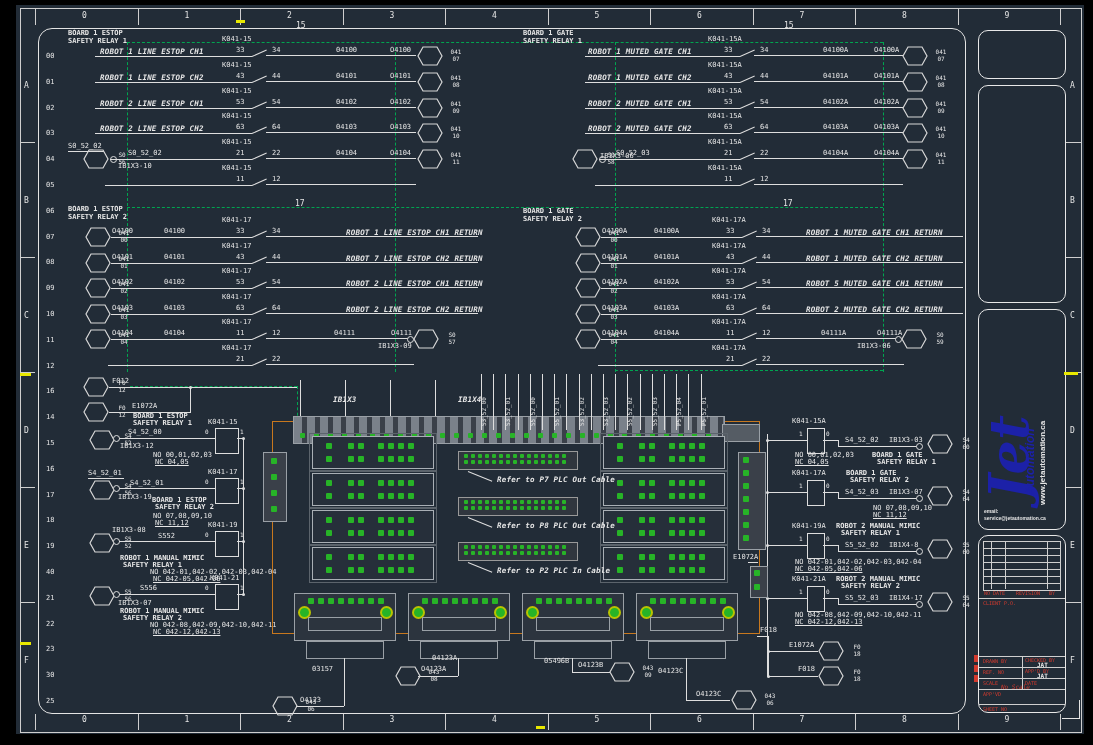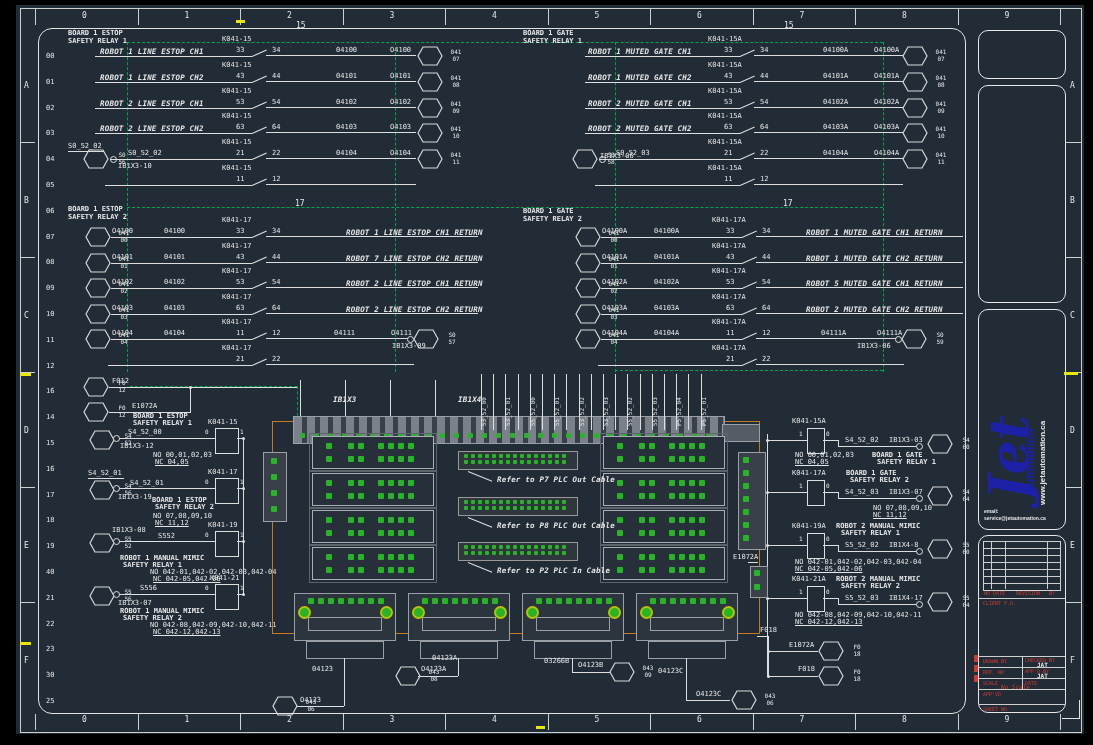--- a/index.html
+++ b/index.html
@@ -402,21 +402,21 @@
     <div class="t " style="left: 272px; top: 305px;">64</div>
     <div class="hexw" style="left: 85px; top: 329px;"><svg width="26" height="20" viewBox="0 0 26 20">
         <polygon points="6,1 20,1 25,10 20,19 6,19 1,10" fill="none" stroke="#d8d8d8" stroke-width="1.2"></polygon>
       </svg><span class="hx" style="top: 3px;">041</span><span class="hx" style="top: 10px;">04</span></div>
     <div class="ln" style="left: 111px; top: 339px; width: 141px; height: 1px; background: rgb(222, 222, 222);"></div>
     <div class="ln" style="left: 266px; top: 338px; width: 144px; height: 1px; background: rgb(222, 222, 222);"></div>
     <div class="t " style="left: 112px; top: 330px;">O4104</div>
     <div class="t " style="left: 164px; top: 330px;">04104</div>
     <div class="t " style="left: 334px; top: 330px;">04111</div>
     <div class="t " style="left: 391px; top: 330px;">O4111</div>
-    <div class="t " style="left: 392px; top: 343px;">IB1X3-09</div>
+    <div class="t " style="left: 378px; top: 343px;">IB1X3-09</div>
     <div class="circ" style="left: 407px; top: 336px;"></div>
     <div class="hexw" style="left: 413px; top: 329px;"><svg width="26" height="20" viewBox="0 0 26 20">
         <polygon points="6,1 20,1 25,10 20,19 6,19 1,10" fill="none" stroke="#d8d8d8" stroke-width="1.2"></polygon>
       </svg><span class="hx" style="top: 3px;">S0</span><span class="hx" style="top: 10px;">57</span></div>
     <div class="diag" style="left: 252px; top: 339px;"></div>
     <div class="t " style="left: 222px; top: 319px;">K041-17</div>
     <div class="t " style="left: 236px; top: 330px;">11</div>
     <div class="t " style="left: 272px; top: 330px;">12</div>
     <div class="ln" style="left: 108px; top: 365px; width: 144px; height: 1px; background: rgb(222, 222, 222);"></div>
     <div class="ln" style="left: 266px; top: 364px; width: 148px; height: 1px; background: rgb(222, 222, 222);"></div>
@@ -1026,35 +1026,35 @@
     <div class="led" style="left: 690px; top: 598px; width: 6px; height: 6px;"></div>
     <div class="led" style="left: 700px; top: 598px; width: 6px; height: 6px;"></div>
     <div class="led" style="left: 710px; top: 598px; width: 6px; height: 6px;"></div>
     <div class="led" style="left: 720px; top: 598px; width: 6px; height: 6px;"></div>
     <div class="scrw" style="left: 640px; top: 606px;"></div>
     <div class="scrw" style="left: 722px; top: 606px;"></div>
     <div class="grayrect" style="left: 650px; top: 617px; width: 72px; height: 12px;"></div>
     <div class="grayrect" style="left: 648px; top: 641px; width: 76px; height: 16px;"></div>
     <div class="ln" style="left: 344px; top: 658px; width: 1px; height: 48px; background: rgb(222, 222, 222);"></div>
     <div class="ln" style="left: 296px; top: 706px; width: 48px; height: 1px; background: rgb(222, 222, 222);"></div>
-    <div class="t " style="left: 312px; top: 666px;">04123</div>
+    <div class="t " style="left: 312px; top: 666px;">03157</div>
     <div class="t " style="left: 300px; top: 697px;">O4123</div>
     <div class="hexw" style="left: 272px; top: 696px;"><svg width="26" height="20" viewBox="0 0 26 20">
         <polygon points="6,1 20,1 25,10 20,19 6,19 1,10" fill="none" stroke="#d8d8d8" stroke-width="1.2"></polygon>
       </svg><span class="hx" style="top: 3px;">043</span><span class="hx" style="top: 10px;">06</span></div>
     <div class="ln" style="left: 458px; top: 658px; width: 1px; height: 18px; background: rgb(222, 222, 222);"></div>
     <div class="ln" style="left: 418px; top: 676px; width: 40px; height: 1px; background: rgb(222, 222, 222);"></div>
     <div class="t " style="left: 432px; top: 655px;">04123A</div>
     <div class="t " style="left: 421px; top: 666px;">O4123A</div>
     <div class="hexw" style="left: 395px; top: 666px;"><svg width="26" height="20" viewBox="0 0 26 20">
         <polygon points="6,1 20,1 25,10 20,19 6,19 1,10" fill="none" stroke="#d8d8d8" stroke-width="1.2"></polygon>
       </svg><span class="hx" style="top: 3px;">043</span><span class="hx" style="top: 10px;">08</span></div>
     <div class="ln" style="left: 572px; top: 658px; width: 1px; height: 14px; background: rgb(222, 222, 222);"></div>
     <div class="ln" style="left: 572px; top: 672px; width: 38px; height: 1px; background: rgb(222, 222, 222);"></div>
-    <div class="t " style="left: 544px; top: 658px;">03266B</div>
+    <div class="t " style="left: 544px; top: 658px;">05496B</div>
     <div class="t " style="left: 578px; top: 662px;">O4123B</div>
     <div class="hexw" style="left: 609px; top: 662px;"><svg width="26" height="20" viewBox="0 0 26 20">
         <polygon points="6,1 20,1 25,10 20,19 6,19 1,10" fill="none" stroke="#d8d8d8" stroke-width="1.2"></polygon>
       </svg><span class="hx" style="top: 3px;">043</span><span class="hx" style="top: 10px;">09</span></div>
     <div class="ln" style="left: 686px; top: 658px; width: 1px; height: 42px; background: rgb(222, 222, 222);"></div>
     <div class="ln" style="left: 686px; top: 700px; width: 44px; height: 1px; background: rgb(222, 222, 222);"></div>
     <div class="t " style="left: 658px; top: 668px;">04123C</div>
     <div class="t " style="left: 696px; top: 691px;">O4123C</div>
     <div class="hexw" style="left: 731px; top: 690px;"><svg width="26" height="20" viewBox="0 0 26 20">
         <polygon points="6,1 20,1 25,10 20,19 6,19 1,10" fill="none" stroke="#d8d8d8" stroke-width="1.2"></polygon>

